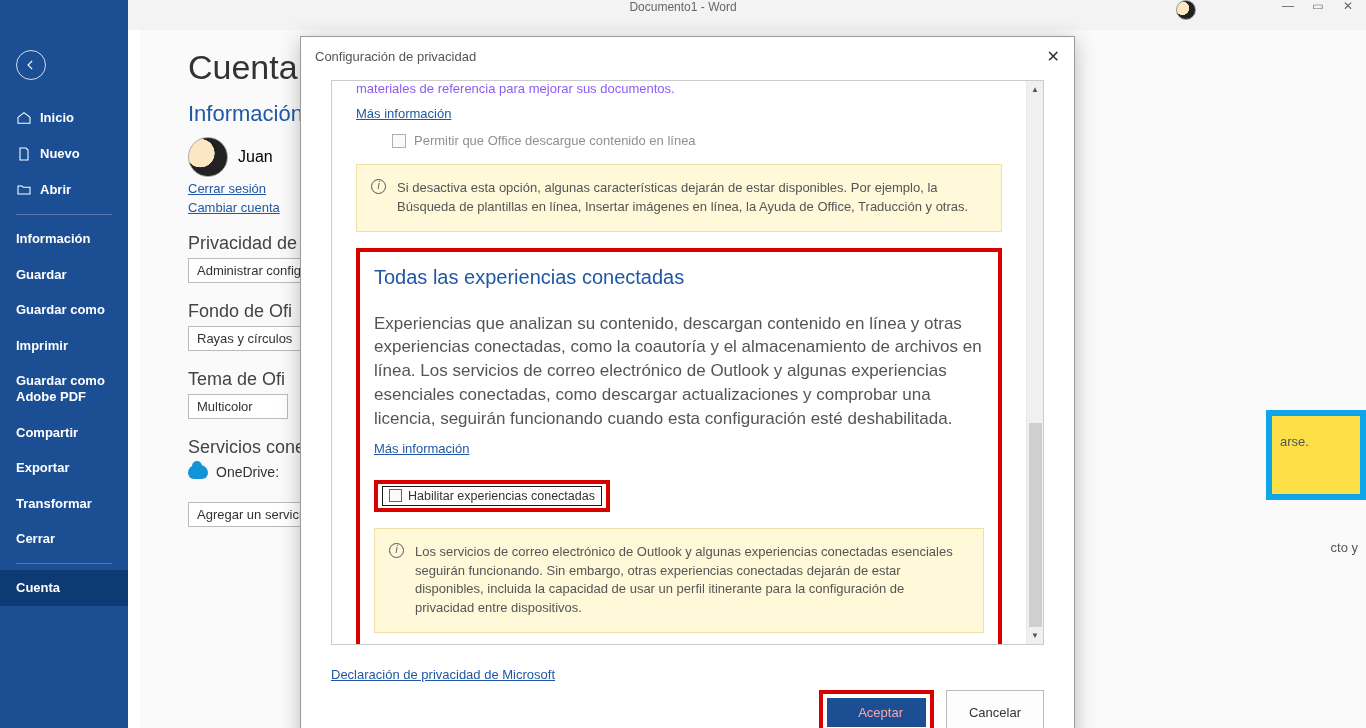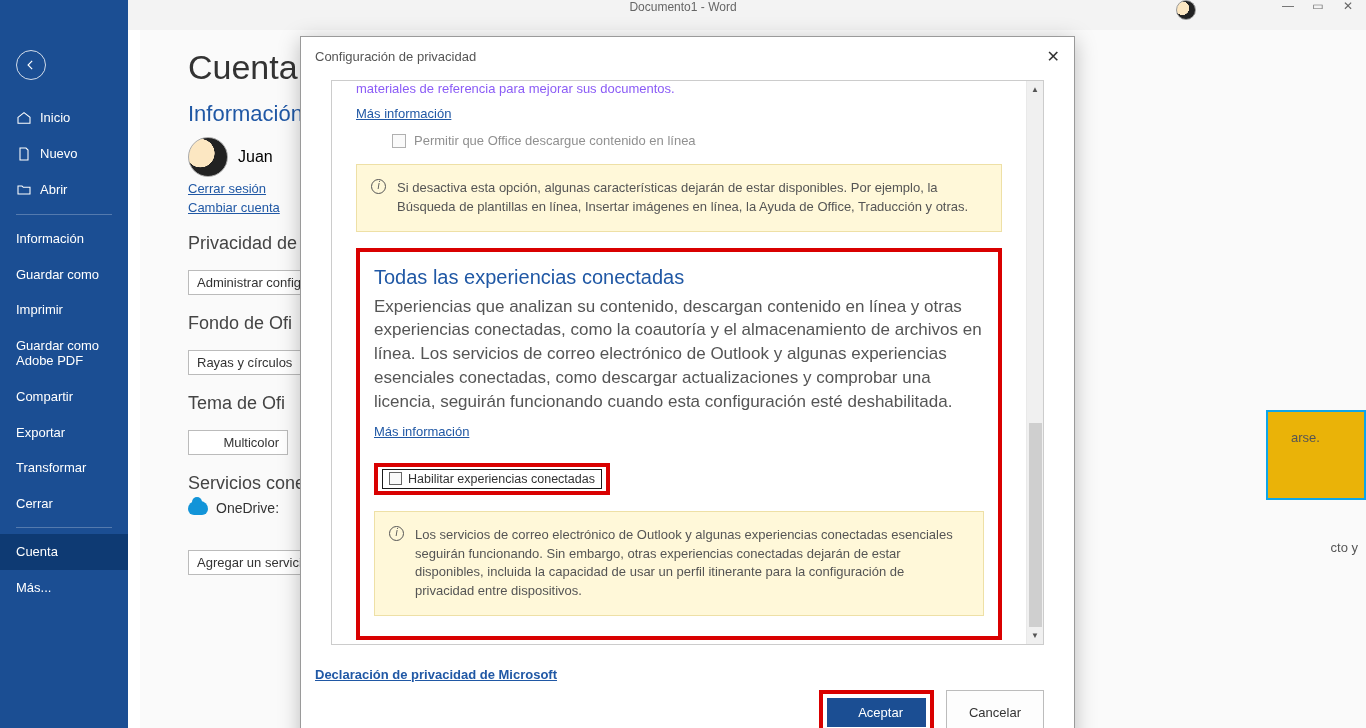--- a/index.html
+++ b/index.html
@@ -7,42 +7,42 @@
 
     
     .titlebar { height:30px; background:#f3f3f3; display:flex; align-items:flex-start; justify-content:center; position:relative; font-size:12px; color:#666; }
     .titlebar .controls { position:absolute; right:0; display:flex; gap:18px; padding-right:12px; }
     .titlebar .controls .ctl { width:12px; height:12px; display:flex; align-items:center; justify-content:center; cursor:pointer; }
     .avatar-sm { width:20px; height:20px; border-radius:50%; position:absolute; right:170px; background:radial-gradient(circle at 30% 40%, #fce7c2 40%, #222 41% 80%, #fce7c2 90%); border:1px solid #999; }
     .bg-deco { position:absolute; right:180px; top:-20px; opacity:.15; pointer-events:none; }
     .bg-deco svg { width:340px; height:120px; }
 
     
-    .sidebar { position:absolute; left:0; top:0; bottom:0; width:128px; background:#1b4e93; color:#fff; padding-top:50px; }
+    .sidebar { position:absolute; left:0; top:0; bottom:0; width:128px; background:#1b4e93; color:#fff; padding-top:50px;font-weight:bold; }
     .sidebar .back { position:absolute; top:50px; left:16px; width:30px; height:30px; border:1px solid rgba(255,255,255,.8); border-radius:50%; display:flex; align-items:center; justify-content:center; cursor:pointer; }
     .sidebar .back svg { width:14px; height:14px; stroke:#fff; }
     .sidebar ul { list-style:none; margin-top:50px; }
     .sidebar li { padding:10px 16px; font-size:13px; display:flex; align-items:center; gap:8px; cursor:pointer; line-height:1.2; }
     .sidebar li.active { background:#0e3a73; }
     .sidebar li .mi { width:16px; display:inline-flex; }
     .sidebar .divider { border-top:1px solid rgba(255,255,255,.25); margin:6px 16px; }
 
     
     .main { position:absolute; left:140px; right:0; top:30px; bottom:0; background:#fafafa; padding:18px 48px; }
     .main h1 { font-size:34px; font-weight:400; color:#333; }
     .main h2.light { font-size:22px; font-weight:400; color:#2058a5; margin-top:14px; }
     .user-row { display:flex; align-items:center; gap:10px; margin-top:10px; }
     .user-row .av { width:40px; height:40px; border-radius:50%; background:radial-gradient(circle at 30% 40%, #fce7c2 40%, #222 41% 80%, #fce7c2 90%); border:1px solid #aaa; }
     .lnk { color:#2058a5; text-decoration:underline; font-size:13px; cursor:pointer; display:block; margin-top:4px; }
     .sect { font-size:18px; color:#444; margin-top:18px; }
-    .field { border:1px solid #bbb; background:#fff; padding:4px 8px; font-size:13px; color:#333; margin-top:16px; display:inline-block; min-width:100px;text-align:right; }
+    .field { border:1px solid #bbb; background:#fff; padding:4px 8px; font-size:13px; color:#333; margin-top:4px; display:inline-block; min-width:100px; }
     .onedrive { margin-top:6px; display:flex; align-items:center; gap:8px; font-size:14px; color:#333; }
     .cloud { width:20px; height:14px; background:#1294d8; border-radius:8px 8px 6px 6px; position:relative; }
     .cloud:before { content:""; position:absolute; width:10px; height:10px; background:#1294d8; border-radius:50%; top:-4px; left:4px; }
-    .notebox-right { position:absolute; right:0; top:380px; width:100px; height:90px; background:#eab308; border:2px solid #0ea5e9; font-size:13px; color:#555; padding:18px 8px 8px 23px; }
+    .notebox-right { position:absolute; right:0; top:380px; width:100px; height:90px; background:#fde047; border:6px solid #0ea5e9; font-size:13px; color:#555; padding:18px 8px 8px 8px; }
 
     
     .dialog-overlay { position:absolute; left:300px; top:36px; width:775px; height:712px; background:#fff; border:1px solid #9a9a9a; box-shadow:0 4px 20px rgba(0,0,0,.25); }
     .dialog-head { padding:10px 14px 14px; display:flex; justify-content:space-between; align-items:center; font-size:13px; color:#555; }
     .dialog-head .close { font-size:16px; color:#333; cursor:pointer; }
 
     .dialog-body { position:relative; border:1px solid #ccc; margin:0 30px 0 30px; height:565px; overflow:hidden; }
     .dialog-scroll { position:absolute; right:0; top:0; bottom:0; width:17px; background:#f0f0f0; border-left:1px solid #e9e9e9; }
     .dialog-scroll .sbtn { height:17px; background:#f0f0f0; display:flex; align-items:center; justify-content:center; font-size:8px; color:#555; cursor:pointer; }
     .dialog-scroll .sbtn.bot { position:absolute; bottom:0; width:100%; }
@@ -52,30 +52,30 @@
     .cut-para { color:#8b5cf6; }
     .dlink { color:#2058a5; text-decoration:underline; font-size:13px; cursor:pointer; display:inline-block; margin-top:10px; }
 
     .chk-row { margin-top:12px; display:flex; align-items:center; gap:8px; color:#909090; font-size:13px;padding-left:36px; }
     .chkbox { width:14px; height:14px; border:1px solid #b0b0b0; background:#fafafa; }
 
     .infobox { border:1px solid #eee0a6; background:#fff8d9; padding:14px 16px 14px 40px; margin-top:16px; position:relative; color:#555; font-size:13px; line-height:1.45; }
     .infobox .ic { position:absolute; left:14px; top:14px; width:15px; height:15px; border:1.4px solid #555; border-radius:50%; text-align:center; line-height:12px; font-size:10px; font-style:italic; }
 
     .section-hl { border:4px solid #d90000; padding:14px 14px 20px 14px; margin-top:16px;}
-    .section-hl h3 { font-size:20px; font-weight:400; color:#2058a5; margin-bottom:6px;}
+    .section-hl h3 { font-size:20px; font-weight:400; color:#2058a5; margin-bottom:23px;}
     .section-hl p { font-size:17px; color:#555; line-height:1.4; }
     .inner-hl { border:4px solid #d90000; padding:2px 4px; margin-top:24px; display:inline-block; }
     .inner-hl .chk-r { display:flex; align-items:center; gap:6px; border:1px solid #1a1a1a; padding:2px 6px; font-size:12.5px; color:#333; cursor:pointer; }
     .inner-hl .chk-r .chkbox { border-color:#666; width:13px; height:13px; }
 
-    .footer-link { padding:12px 14px 0;font-weight:bold; }
+    .footer-link { padding:12px 30px 0; }
     .dialog-buttons { position:absolute; right:30px; bottom:12px; display:flex; gap:12px; }
     .btn { border:1px solid #bcbcbc; background:#fdfdfd; padding:6px 22px; font-size:13px; color:#333; cursor:pointer; }
-    .btn.primary { background:#1b4e93; color:#ffffff; border-color:#1b4e93;padding-left:30px; }
+    .btn.primary { background:#1b4e93; color:#fca5a5; border-color:#1b4e93;padding-left:30px; }
     .hl-btn { border:4px solid #d90000; padding:4px; }
   </style>
 </head>
 <body>
 
 <div class="bg-deco">
   <svg viewBox="0 0 340 120">
     <g stroke="#888" stroke-width="6" fill="none" stroke-linecap="round">
       <line x1="10" y1="10" x2="10" y2="80"></line>
         <line x1="22" y1="4" x2="22" y2="70"></line>
@@ -133,20 +133,23 @@
             <path d="M3 6h6l2 2h10v10H3z"></path>
           </svg>
         </span>
         <span>Abrir</span>
       </li>
     <div class="divider"></div>
     <li>
         <span>Información</span>
       </li>
     <li>
+        <span>Guardar</span>
+      </li>
+    <li>
         <span>Guardar como</span>
       </li>
     <li>
         <span>Imprimir</span>
       </li>
     <li>
         <span>Guardar como Adobe PDF</span>
       </li>
     <li>
         <span>Compartir</span>
@@ -156,23 +159,20 @@
       </li>
     <li>
         <span>Transformar</span>
       </li>
     <li>
         <span>Cerrar</span>
       </li>
     <div class="divider"></div>
     <li class="active">
         <span>Cuenta</span>
-      </li>
-    <li>
-        <span>Más...</span>
       </li>
   </ul>
 </div>
 
 <div class="main">
   <h1>Cuenta</h1>
   <h2 class="light">Información</h2>
   <div class="user-row">
     <div class="av"></div>
     <span>Juan</span>

